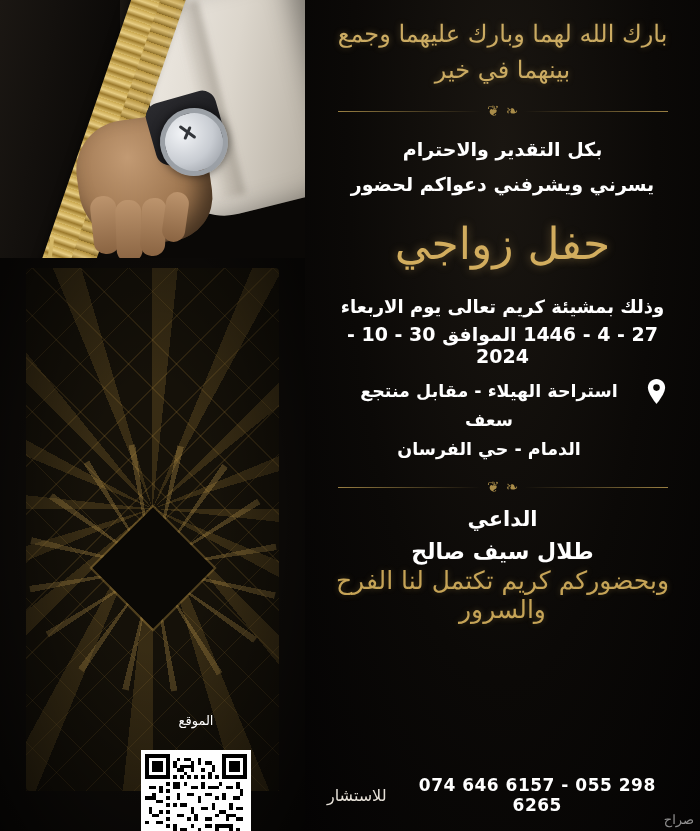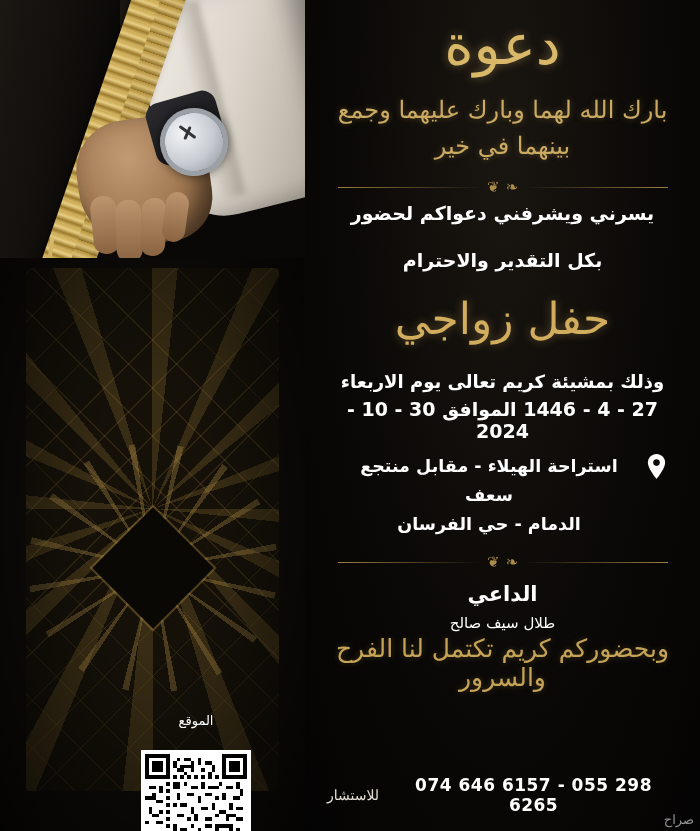--- a/index.html
+++ b/index.html
@@ -339,22 +339,22 @@
   }
 
   .host-title {
     margin-top: 12px;
     font-size: 21px;
     font-weight: bold;
     color: #ffffff;
   }
   .host-name {
     margin-top: 8px;
-    font-size: 15px;
-    font-weight: normal;
+    font-size: 22px;
+    font-weight: bold;
     color: #ffffff;
   }
 
   .closing {
     margin-top: 2px;
     font-size: 25px;
     font-family: "DejaVu Serif", "Liberation Serif", serif;
     color: #c6a457;
     text-shadow: 0 0 6px rgba(198,164,87,0.3);
   }
@@ -371,23 +371,22 @@
     box-sizing: border-box;
   }
   .phones .numbers {
     font-size: 17px;
     font-weight: bold;
     color: #ffffff;
     letter-spacing: 0.5px;
     direction: ltr;
   }
   .phones .consult {
-    font-size: 14px;
+    font-size: 16px;
     color: #e6e1d8;
-    font-family: Liberation Serif, serif;
   }
 
   .watermark {
     position: absolute;
     right: 6px;
     bottom: 4px;
     font-size: 13px;
     color: rgba(255,255,255,0.55);
     font-family: "DejaVu Serif", "Liberation Serif", serif;
   }
@@ -551,33 +550,32 @@
             <rect x="20" y="9" width="1" height="1"></rect>
               <rect x="24" y="17" width="2" height="1"></rect>
           </g>
         </svg>
       </div>
     </div>
   </div>
 
   <div class="invite-panel">
 
-    <div class="daawa">دعوة</div>
 
     <div class="basmala">بارك الله لهما وبارك عليهما وجمع بينهما في خير</div>
 
     <div class="divider">
       <span class="line"></span>
       <span class="orn">❧</span>
       <span class="orn">❦</span>
       <span class="line rev"></span>
     </div>
 
+    <div class="line-text">بكل التقدير والاحترام</div>
     <div class="line-text second">يسرني ويشرفني دعواكم لحضور</div>
-    <div class="line-text">بكل التقدير والاحترام</div>
 
     <div class="occasion">حفل زواجي</div>
 
     <div class="when">وذلك بمشيئة كريم تعالى يوم الاربعاء</div>
     <div class="date-line">27 - 4 - 1446 الموافق 30 - 10 - 2024</div>
 
     <div class="place-row">
       <span class="pin-icon">
         <svg viewBox="0 0 24 32" width="19" height="25" aria-hidden="true">
           <path d="M12 0C5.9 0 1 4.9 1 11c0 8.2 11 21 11 21s11-12.8 11-21C23 4.9 18.1 0 12 0z" fill="#ffffff"></path>

